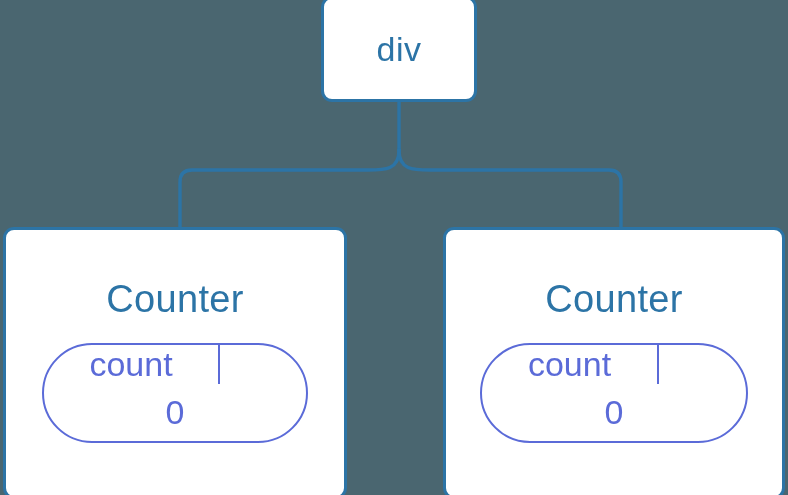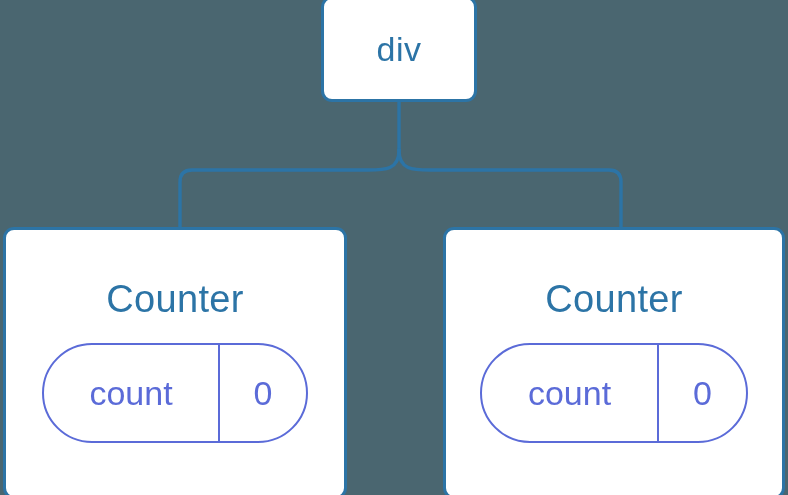--- a/index.html
+++ b/index.html
@@ -77,20 +77,21 @@
   
   .state-pill {
     margin-top: 22px;
     height: 100px;
     border: 2px solid #5b6bd8;
     border-radius: 50px;
     background: #ffffff;
     display: flex;
     align-items: stretch;
     box-sizing: border-box;
+    flex-direction: column;
   }
   #pill-left { width: 266px; }
   #pill-right { width: 268px; }
 
   .state-key {
     display: flex;
     align-items: center;
     justify-content: center;
     color: #5b6bd8;
     font-size: 34px;

